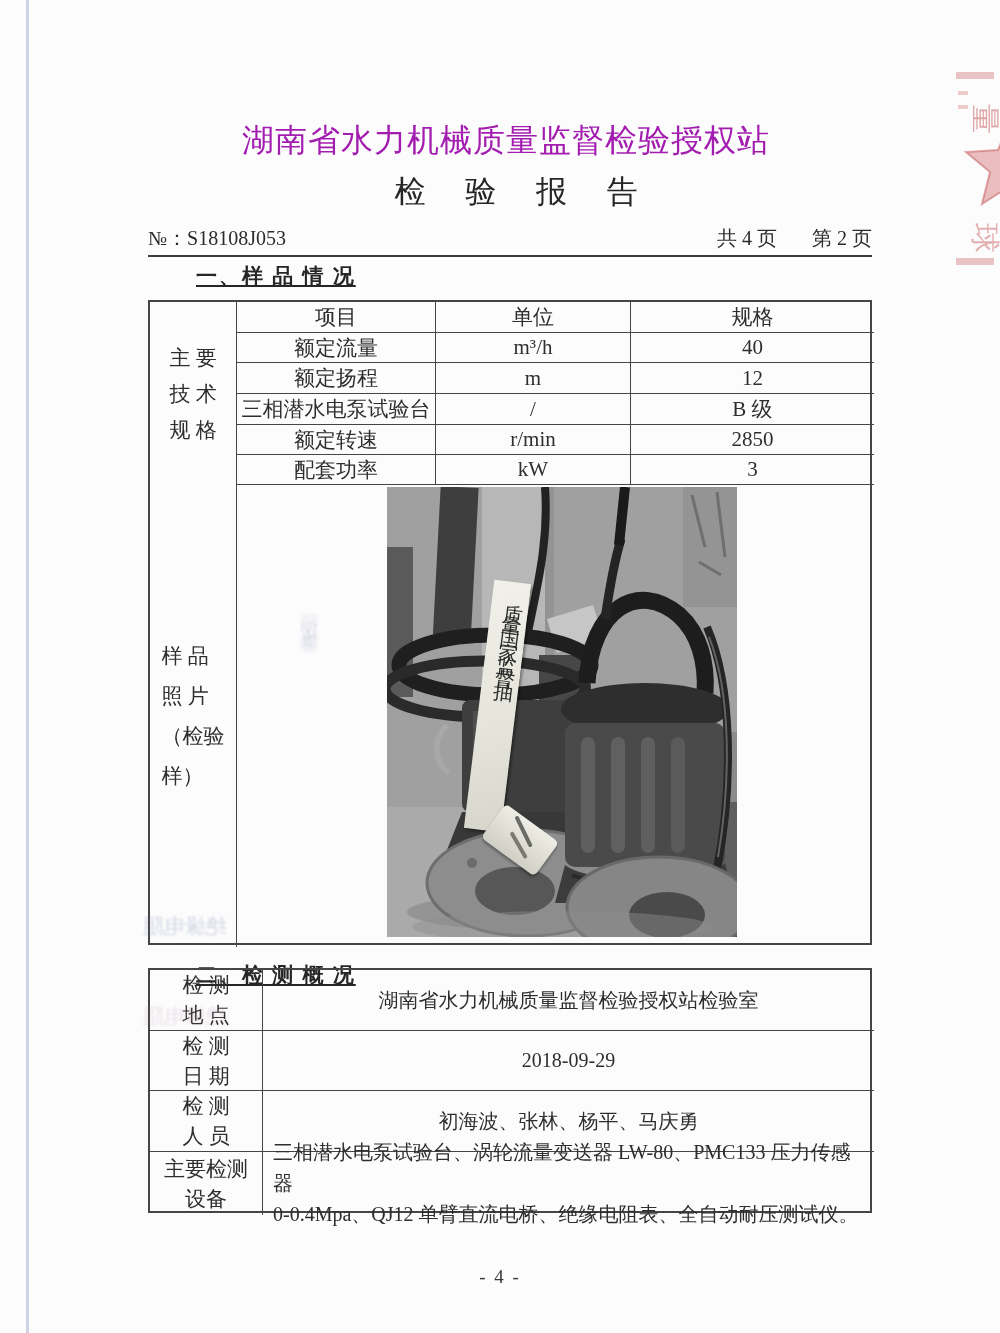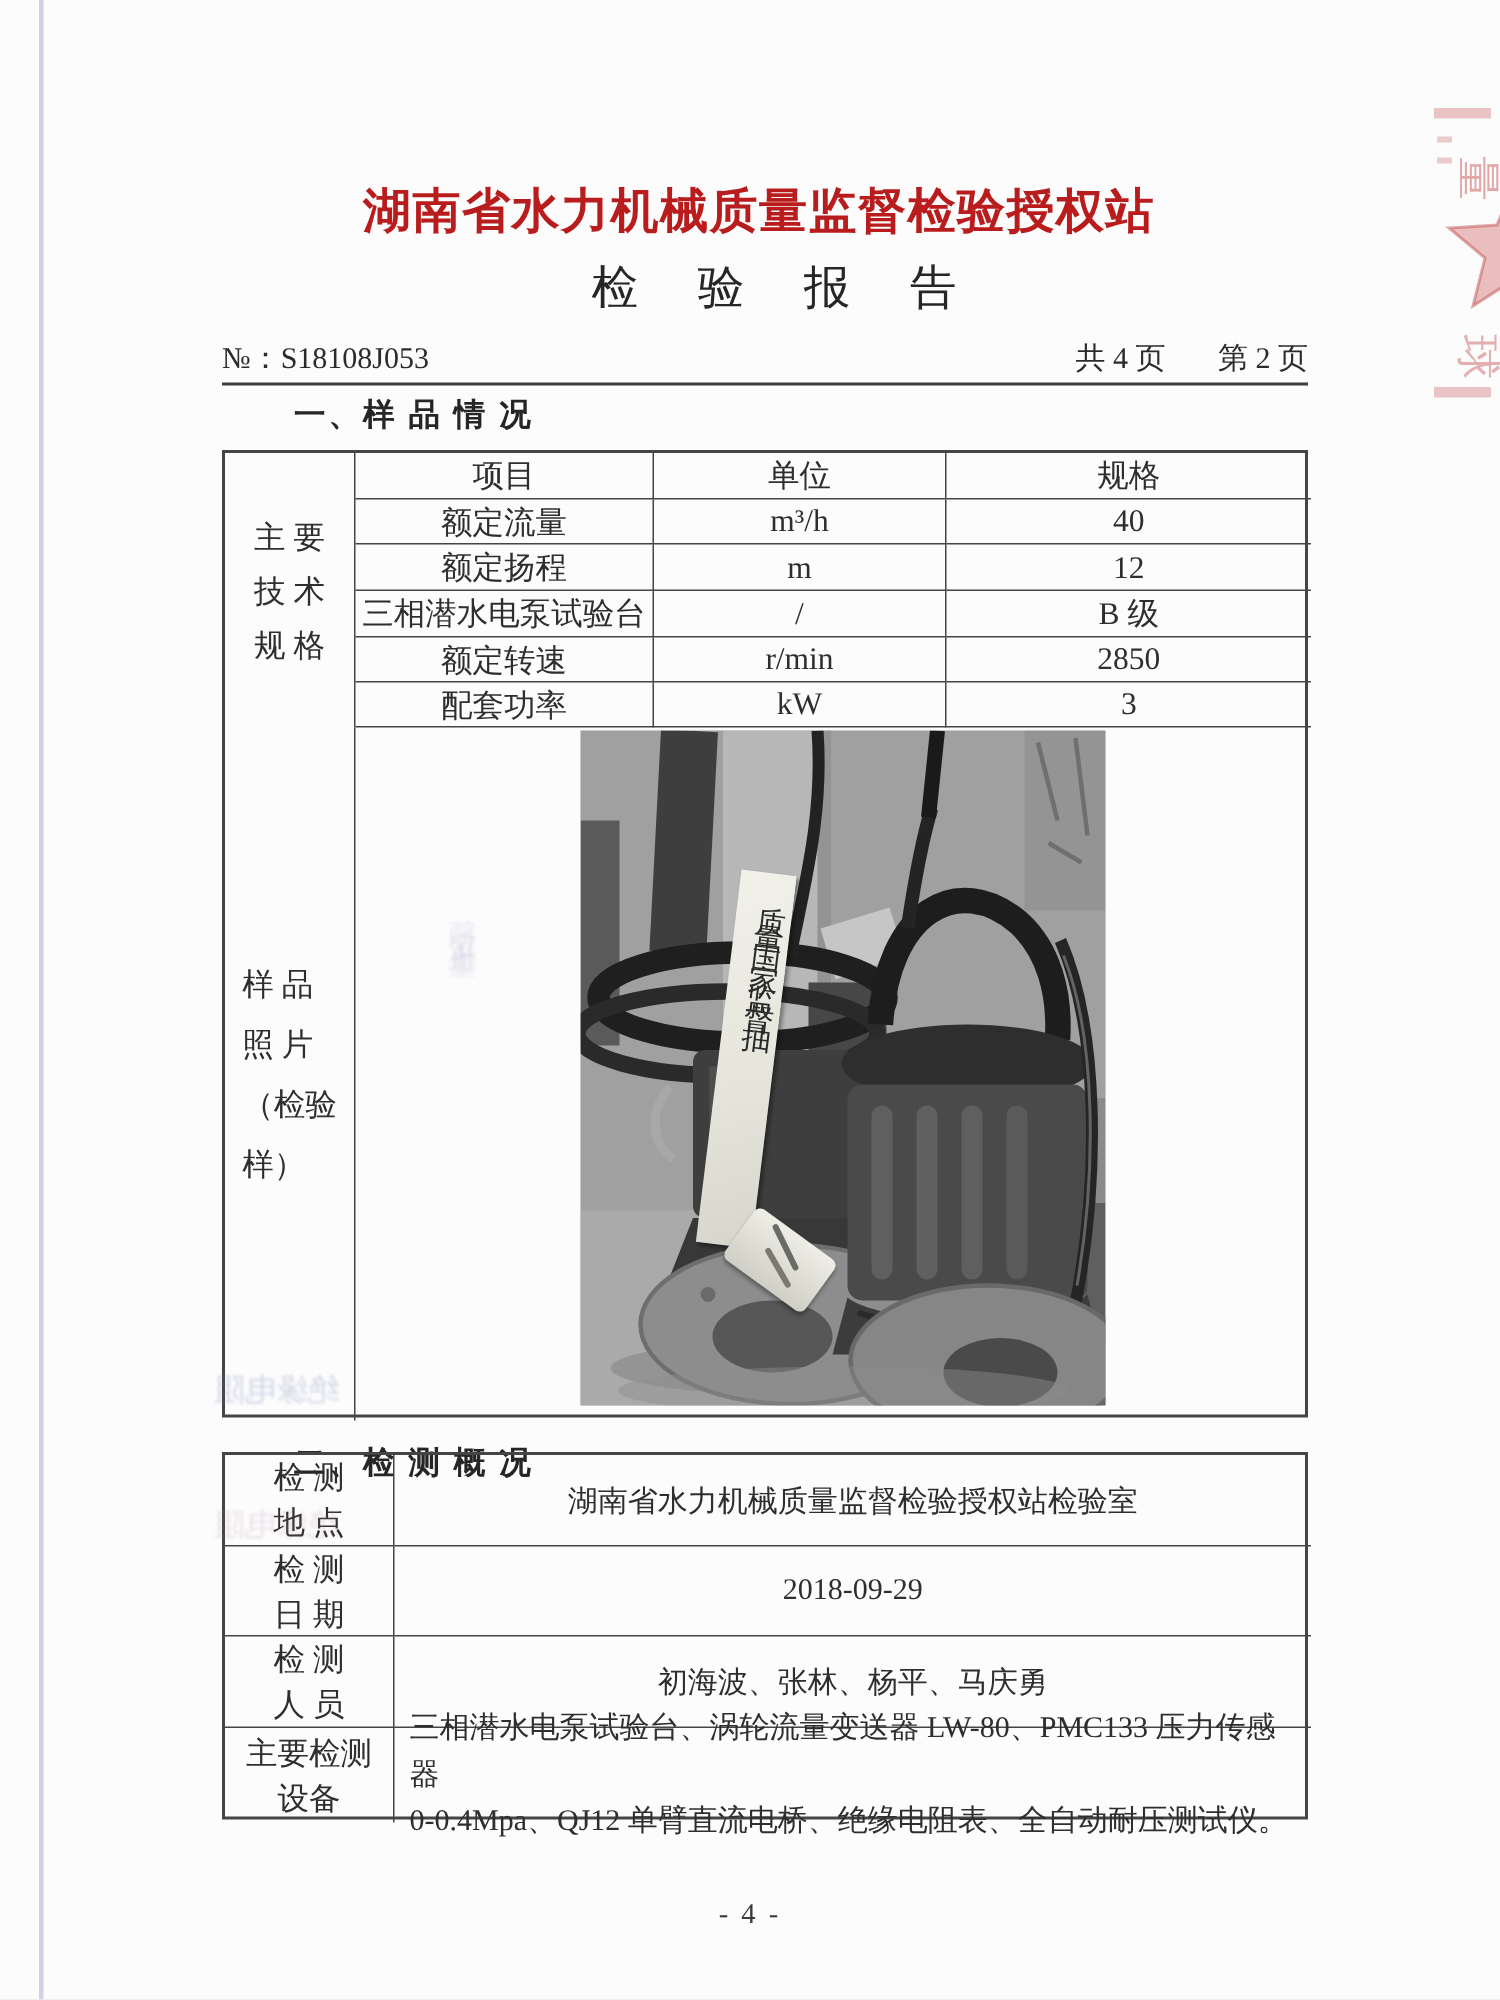--- a/index.html
+++ b/index.html
@@ -5,34 +5,34 @@
   html,body{margin:0;padding:0;background:#e8e8e8;}
   .page{
     position:relative;width:1000px;height:1333px;margin:0 auto;
     background:#fcfcfd;overflow:hidden;
     font-family:"Liberation Serif","DejaVu Serif",serif;color:#2b2b2b;
   }
   .edge-line{position:absolute;left:26px;top:0;width:3px;height:1333px;
     background:rgba(162,170,202,.5);}
   
   .org-title{position:absolute;left:0;top:119px;width:1000px;margin:0;
-    text-align:center;font-size:32px;font-weight:bold;letter-spacing:1px;
-    padding-left:12px;box-sizing:border-box;color:#b91c1c;}
+    text-align:center;font-size:32px;font-weight:normal;letter-spacing:1px;
+    padding-left:12px;box-sizing:border-box;color:#a21caf;}
   .report-title{position:absolute;left:11px;top:171px;width:1000px;margin:0;
     text-align:center;font-size:31px;font-weight:normal;letter-spacing:2px;
     word-spacing:28px;padding-left:12px;box-sizing:border-box;color:#262626;}
   .meta{position:absolute;left:148px;top:220px;width:724px;height:32px;
     display:flex;justify-content:space-between;align-items:flex-end;
     border-bottom:2.5px solid #3c3c3c;padding-bottom:3px;box-sizing:content-box;
     font-size:20px;}
   .meta .pages span{display:inline-block;}
   .meta .pages .cur{margin-left:30px;}
   
   .sec-heading{position:absolute;font-size:21px;font-weight:bold;
-    letter-spacing:2px;color:#262626;}
+    letter-spacing:2px;color:#262626;text-decoration:underline;}
   .h1{left:196px;top:262px;}
   .h2{left:196px;top:961px;}
   
   .grid{position:absolute;display:grid;border:2px solid #454545;
     box-sizing:border-box;background:transparent;}
   .spec-table{left:148px;top:300px;width:724px;height:645px;
     grid-template-columns:87px 199px 195px 243px;
     grid-template-rows:31px 30px 31px 31px 30px 30px 462px;}
   .overview-table{left:148px;top:968px;width:724px;height:245px;
     grid-template-columns:113px 611px;

